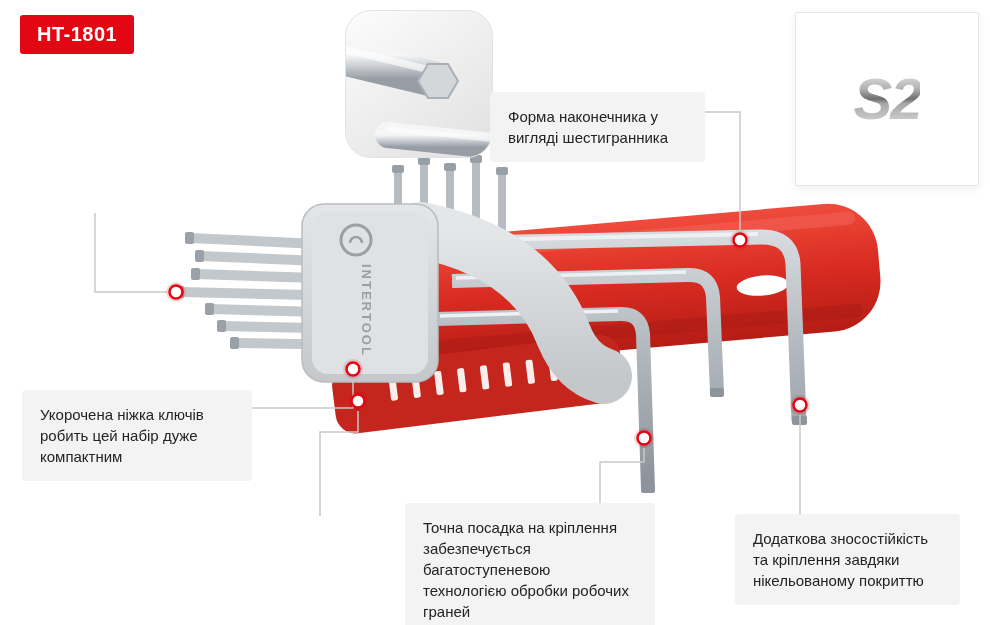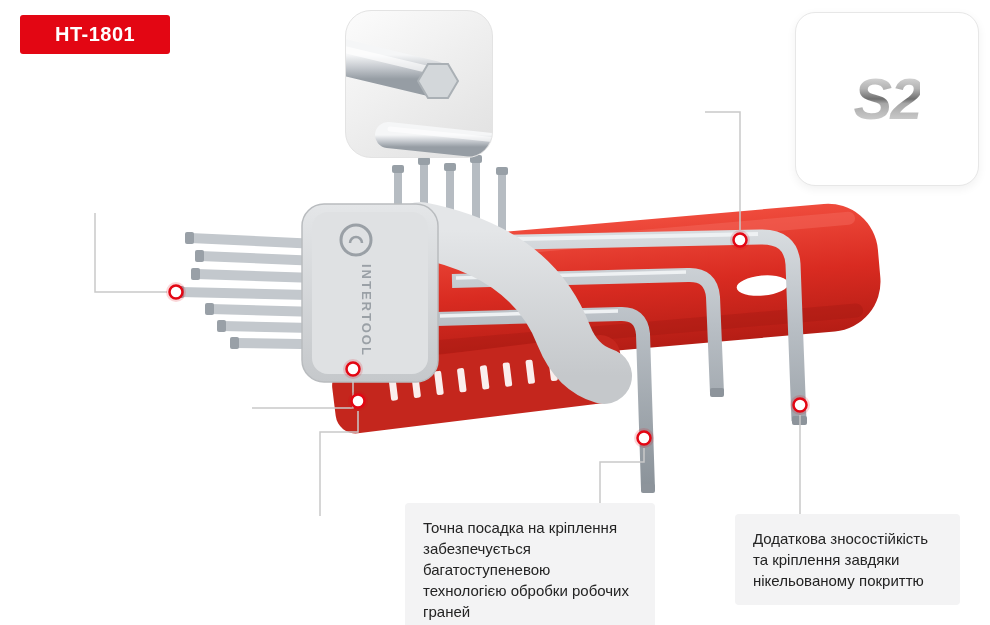--- a/index.html
+++ b/index.html
@@ -1,36 +1,36 @@
 <!DOCTYPE html>
 <html><head>
 <meta charset="utf-8">
 <style>
   html,body{margin:0;padding:0;background:#ffffff;font-family:"Liberation Sans",sans-serif;}
   .canvas{position:relative;width:990px;height:625px;background:#fff;overflow:hidden;}
 
   .badge{position:absolute;left:20px;top:15px;background:#e30613;color:#fff;font-weight:bold;
-         font-size:20px;padding:8px 35px;border-radius:3px;letter-spacing:.5px;z-index:4;}
+         font-size:20px;padding:8px 17px;border-radius:3px;letter-spacing:.5px;z-index:4;}
 
   .callout{position:absolute;background:#f3f3f4;color:#232323;font-size:15px;line-height:1.4;
            padding:14px 18px;border-radius:4px;box-sizing:border-box;z-index:3;}
   .c1{left:22px;  top:122px; width:260px;}
   .c2{left:490px; top:92px;  width:215px;}
   .c3{left:22px;  top:390px; width:230px;}
   .c4{left:150px; top:516px; width:245px;}
   .c5{left:405px; top:503px; width:250px;}
   .c6{left:735px; top:514px; width:225px;}
 
   .inset{position:absolute;left:345px;top:10px;width:146px;height:146px;border-radius:26px;
          overflow:hidden;border:1px solid #e3e3e3;
          background:linear-gradient(145deg,#fcfcfc,#e0e0e0);z-index:3;}
   .inset svg{display:block;}
 
   .s2card{position:absolute;left:795px;top:12px;width:182px;height:172px;background:#fff;
-          border:1px solid #e7e7e7;border-radius:20px;box-shadow:0 3px 10px rgba(0,0,0,.06);
+          border:1px solid #e7e7e7;border-radius:2px;box-shadow:0 3px 10px rgba(0,0,0,.06);
           display:flex;flex-direction:column;align-items:center;justify-content:center;
           gap:4px;text-align:center;z-index:3;}
   .s2logo{font-size:58px;font-weight:700;font-style:italic;letter-spacing:-2px;line-height:1;
           background:linear-gradient(180deg,#e9e9e9 0%,#b3b3b3 32%,#6f6f6f 50%,#a7a7a7 58%,#dcdcdc 100%);
           -webkit-background-clip:text;background-clip:text;color:transparent;}
   .s2text{font-size:14px;line-height:1.35;color:#333;width:166px;}
   .red{color:#e30613;}
 
   .product-svg{position:absolute;left:0;top:0;z-index:1;}
   .overlay-svg{position:absolute;left:0;top:0;z-index:2;pointer-events:none;}
@@ -193,16 +193,18 @@
       <polygon points="112,70 102,87 82,87 72,70 82,53 102,53" fill="#d3d7da" stroke="#aab0b5" stroke-width="2"></polygon>
       <path d="M 42 124 L 156 136" stroke="url(#m1)" stroke-width="26" stroke-linecap="round" fill="none"></path>
       <path d="M 44 118 L 150 129" stroke="#ffffff" stroke-width="5" opacity="0.6" stroke-linecap="round" fill="none"></path>
     </svg>
   </div>
 
   <div class="s2card">
     <div class="s2logo">S2</div>
   </div>
 
+  <div class="callout c2">Форма наконечника у вигляді шестигранника</div>
+  <div class="callout c3">Укорочена ніжка ключів робить цей набір дуже компактним</div>
   <div class="callout c5">Точна посадка на кріплення забезпечується багатоступеневою технологією обробки робочих граней</div>
   <div class="callout c6">Додаткова зносостійкість та кріплення завдяки нікельованому покриттю</div>
 
 </div>
 
 </body></html>

